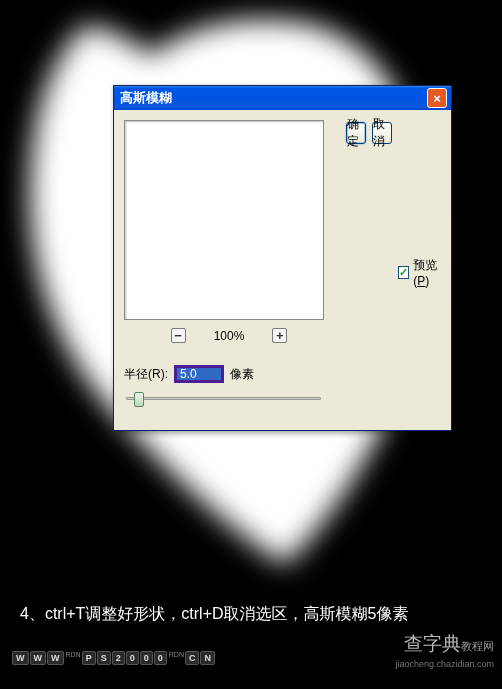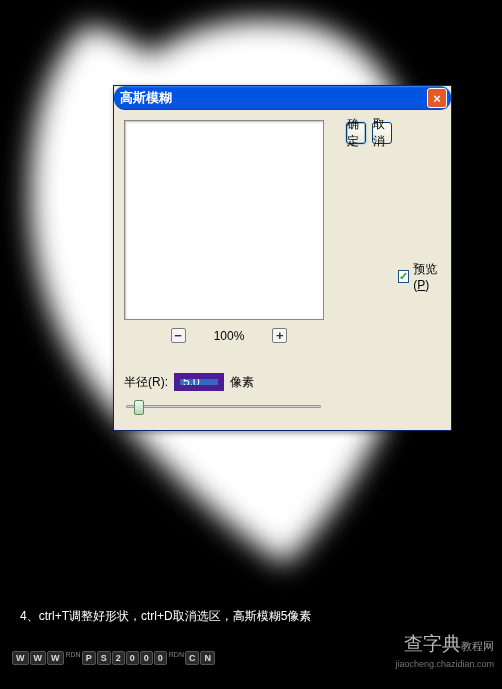--- a/index.html
+++ b/index.html
@@ -39,21 +39,20 @@
     .title-bar {
       height: 24px;
       background: linear-gradient(to bottom, #3B8DE6 0%, #0054E3 8%, #0054E3 50%, #0A56DC 92%, #003FC3 100%);
       display: flex;
       align-items: center;
       padding: 0 4px 0 6px;
       color: #fff;
       font-weight: bold;
       font-size: 13px;
       justify-content: space-between;
-      border-radius: 11px;
     }
     
     .close-btn {
       width: 20px;
       height: 20px;
       background: #E65824;
       border: 1px solid #fff;
       border-radius: 3px;
       display: flex;
       align-items: center;
@@ -105,28 +104,28 @@
       cursor: pointer;
       border-radius: 2px;
       line-height: 1;
       color: #333;
     }
     
     .radius-row {
       display: flex;
       align-items: center;
       gap: 6px;
-      margin-top: 30px;
+      margin-top: 22px;
       font-size: 12px;
     }
     
     .radius-input {
       width: 50px;
       height: 18px;
-      border: 6px solid #4c1d95;
+      border: 3px solid #4c1d95;
       padding: 0 3px;
       font-size: 12px;
       background: #fff;
     }
     .radius-input.selected {
       background: #316AC5;
       color: #fff;
     }
     
     .slider-track {
@@ -202,21 +201,21 @@
       line-height: 1;
     }
     .underline { text-decoration: underline; }
     
     
     .instruction {
       position: absolute;
       bottom: 64px;
       left: 20px;
       color: #fff;
-      font-size: 12px;
+      font-size: 16px;
       font-family: SimSun, sans-serif;
       z-index: 5;
     }
     
     
     .badges {
       position: absolute;
       bottom: 24px;
       left: 12px;
       display: flex;

